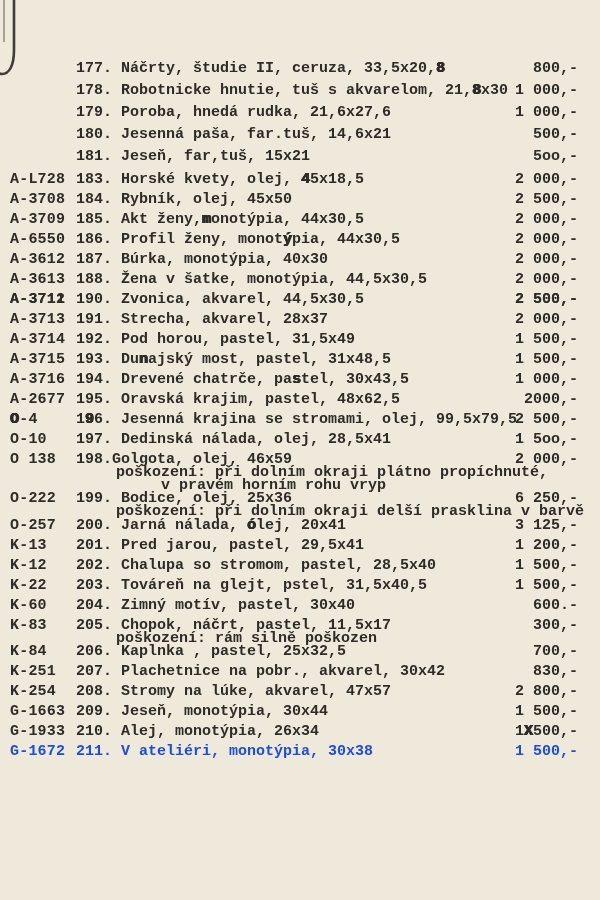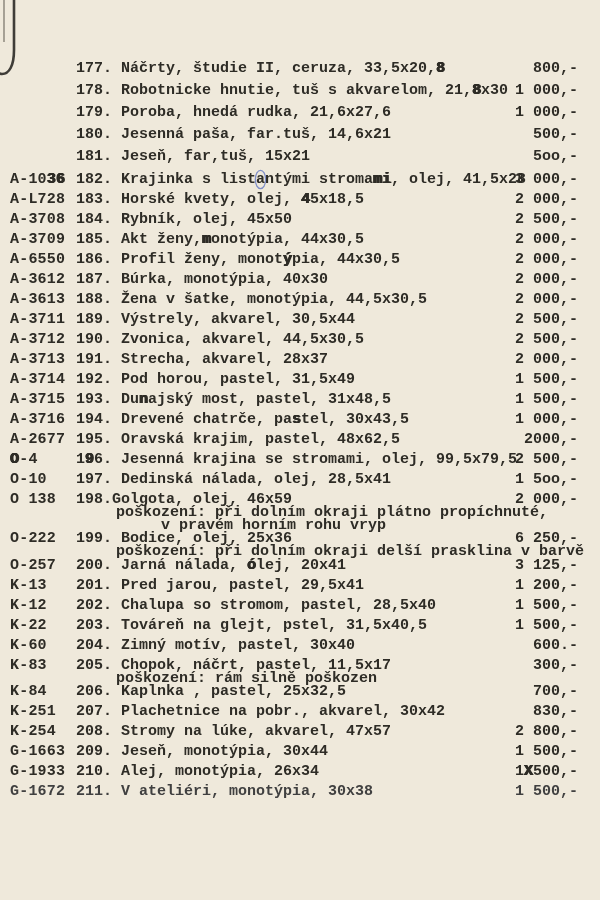--- a/index.html
+++ b/index.html
@@ -59,48 +59,47 @@
   }
   
   .hv {
     text-shadow: 0.8px 0 currentColor, -0.4px 0 currentColor, 0 0.4px currentColor;
   }
   
   .circ {
     box-shadow: 0 0 0 1.3px #7d8cc7;
     border-radius: 50%;
   }
-  .faded { color: #404040; }
+  .faded { color: #1d4ed8; }
 </style>
 </head>
 <body>
 
 <div class="paper">
   <svg class="paperclip" viewBox="0 0 48 104" xmlns="http://www.w3.org/2000/svg">
     <path d="M20,-6 L20,60 C20,76 15,84 8,84 C2,84 -2,77 -2,66 L-2,-6" fill="none" stroke="#3f3d38" stroke-width="2.6" stroke-linecap="round"></path>
     <path d="M10,-6 L10,52" fill="none" stroke="#7a766b" stroke-width="1.8" opacity="0.7"></path>
   </svg>
 
   <div class="list" id="list">
       <div class="section sec-a">
         <div class="row"><span class="col-id"></span><span class="col-text">177. Náčrty, študie II, ceruza, 33,5x20,<span class="hv">8</span></span><span class="col-price">800,-</span></div>
         <div class="row"><span class="col-id"></span><span class="col-text">178. Robotnicke hnutie, tuš s akvarelom, 21,<span class="hv">8</span>x30</span><span class="col-price">1 000,-</span></div>
         <div class="row"><span class="col-id"></span><span class="col-text">179. Poroba, hnedá rudka, 21,6x27,6</span><span class="col-price">1 000,-</span></div>
         <div class="row"><span class="col-id"></span><span class="col-text">180. Jesenná paša, far.tuš, 14,6x21</span><span class="col-price">500,-</span></div>
         <div class="row"><span class="col-id"></span><span class="col-text">181. Jeseň, far,tuš, 15x21</span><span class="col-price">5oo,-</span></div>
       </div>
       <div class="section sec-b">
-        <div class="row"><span class="col-id">A-10<span class="hv">36</span></span><span class="col-text">182. Krajinka s list<span class="circ">a</span>ntými stroma<span class="hv">mi</span>, olej, 41,5x28</span><span class="col-price">3 000,-</span></div>
         <div class="row"><span class="col-id">A-L728</span><span class="col-text">183. Horské kvety, olej, <span class="hv">4</span>5x18,5</span><span class="col-price">2 000,-</span></div>
         <div class="row"><span class="col-id">A-3708</span><span class="col-text">184. Rybník, olej, 45x50</span><span class="col-price">2 500,-</span></div>
         <div class="row"><span class="col-id">A-3709</span><span class="col-text">185. Akt ženy,<span class="hv">m</span>onotýpia, 44x30,5</span><span class="col-price">2 000,-</span></div>
         <div class="row"><span class="col-id">A-6550</span><span class="col-text">186. Profil ženy, monot<span class="hv">ý</span>pia, 44x30,5</span><span class="col-price">2 000,-</span></div>
         <div class="row"><span class="col-id">A-3612</span><span class="col-text">187. Búrka, monotýpia, 40x30</span><span class="col-price">2 000,-</span></div>
         <div class="row"><span class="col-id">A-3613</span><span class="col-text">188. Žena v šatke, monotýpia, 44,5x30,5</span><span class="col-price">2 000,-</span></div>
-        <div class="row"><span class="col-id">A-3711</span><span class="col-text">189. Výstrely, akvarel, 30,5x44</span><span class="col-price">2 500,-</span></div>
+        <div class="row"><span class="col-id">A-3711</span><span class="col-price">2 500,-</span></div>
         <div class="row"><span class="col-id">A-3712</span><span class="col-text">190. Zvonica, akvarel, 44,5x30,5</span><span class="col-price">2 500,-</span></div>
         <div class="row"><span class="col-id">A-3713</span><span class="col-text">191. Strecha, akvarel, 28x37</span><span class="col-price">2 000,-</span></div>
         <div class="row"><span class="col-id">A-3714</span><span class="col-text">192. Pod horou, pastel, 31,5x49</span><span class="col-price">1 500,-</span></div>
         <div class="row"><span class="col-id">A-3715</span><span class="col-text">193. Du<span class="hv">n</span>ajský most, pastel, 31x48,5</span><span class="col-price">1 500,-</span></div>
         <div class="row"><span class="col-id">A-3716</span><span class="col-text">194. Drevené chatrče, pa<span class="hv">s</span>tel, 30x43,5</span><span class="col-price">1 000,-</span></div>
         <div class="row"><span class="col-id">A-2677</span><span class="col-text">195. Oravská krajim, pastel, 48x62,5</span><span class="col-price">2000,-</span></div>
         <div class="row"><span class="col-id"><span class="hv">O</span>-4</span><span class="col-text">1<span class="hv">9</span>6. Jesenná krajina se stromami, olej, 99,5x79,5</span><span class="col-price">2 500,-</span></div>
         <div class="row"><span class="col-id">O-10</span><span class="col-text">197. Dedinská nálada, olej, 28,5x41</span><span class="col-price">1 5oo,-</span></div>
         <div class="row has-notes"><span class="col-id">O 138</span><span class="col-text">198.Golgota, olej, 46x59</span><span class="col-price">2 000,-</span><div class="note">poškození: při dolním okraji plátno propíchnuté,</div><div class="note">     v pravém horním rohu vryp</div></div>
         <div class="row has-notes"><span class="col-id">O-222</span><span class="col-text">199. Bodice, olej, 25x36</span><span class="col-price">6 250,-</span><div class="note">poškození: při dolním okraji delší prasklina v barvě</div></div>

